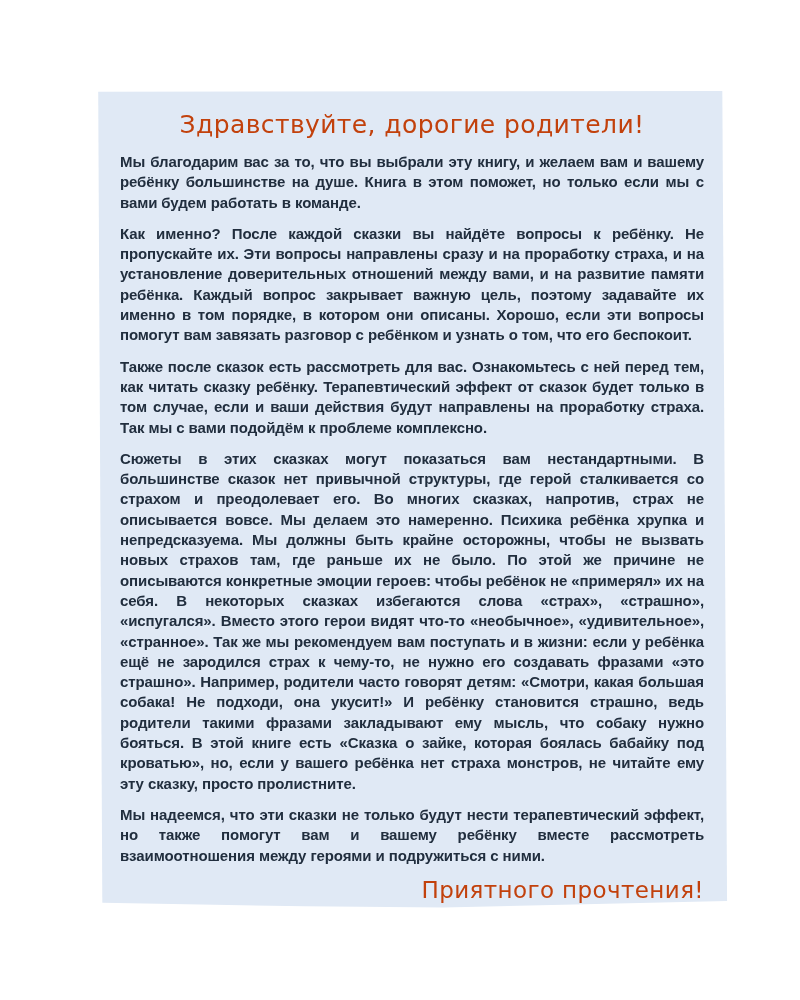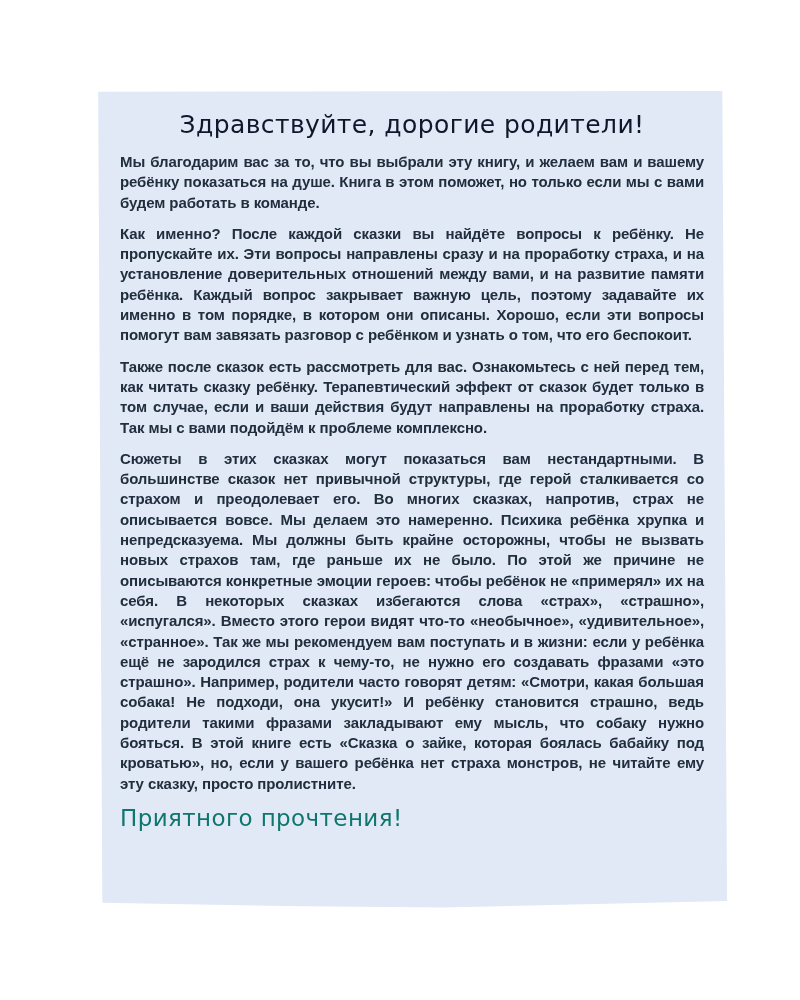--- a/index.html
+++ b/index.html
@@ -33,56 +33,57 @@
   .content {
     padding: 19px 24px 0 24px;
     color: #212e3e;
   }
   .heading {
     font-family: "DejaVu Sans", sans-serif;
     font-weight: 400;
     font-size: 25px;
     letter-spacing: 0.4px;
     text-align: center;
-    color: #0f172a;
+    color: #c2410c;
     margin: 0 0 13px 0;
   }
   .para {
     font-family: "Liberation Sans", sans-serif;
     font-weight: 700;
     font-size: 15px;
     line-height: 20.3px;
     letter-spacing: -0.1px;
     text-align: justify;
     hyphens: auto;
     -webkit-hyphens: auto;
     margin: 0 0 11px 0;
     color: #212e3e;
   }
   .closing {
     font-family: "DejaVu Sans", sans-serif;
     font-weight: 400;
     font-size: 23px;
     letter-spacing: 0.4px;
-    text-align: left;
-    color: #0f766e;
+    text-align: right;
+    color: #c2410c;
     margin: 6px 0 0 0;
   }
 </style>
 </head>
 <body>
 
 <div class="paper">
   <div class="content">
     <h1 class="heading">Здравствуйте, дорогие родители!</h1>
 
-    <p class="para">Мы благодарим вас за то, что вы выбрали эту книгу, и желаем вам и вашему ребёнку показаться на душе. Книга в этом поможет, но только если мы с вами будем работать в команде.</p>
+    <p class="para">Мы благодарим вас за то, что вы выбрали эту книгу, и желаем вам и вашему ребёнку большинстве на душе. Книга в этом поможет, но только если мы с вами будем работать в команде.</p>
 
     <p class="para">Как именно? После каждой сказки вы найдёте вопросы к ребёнку. Не пропускайте их. Эти вопросы направлены сразу и на проработку страха, и на установление доверительных отношений между вами, и на развитие памяти ребёнка. Каждый вопрос закрывает важную цель, поэтому задавайте их именно в том порядке, в котором они описаны. Хорошо, если эти вопросы помогут вам завязать разговор с ребёнком и узнать о том, что его беспокоит.</p>
 
     <p class="para">Также после сказок есть рассмотреть для вас. Ознакомьтесь с ней перед тем, как читать сказку ребёнку. Терапевтический эффект от сказок будет только в том случае, если и ваши действия будут направлены на проработку страха. Так мы с вами подойдём к проблеме комплексно.</p>
 
     <p class="para">Сюжеты в этих сказках могут показаться вам нестандартными. В большинстве сказок нет привычной структуры, где герой сталкивается со страхом и преодолевает его. Во многих сказках, напротив, страх не описывается вовсе. Мы делаем это намеренно. Психика ребёнка хрупка и непредсказуема. Мы должны быть крайне осторожны, чтобы не вызвать новых страхов там, где раньше их не было. По этой же причине не описываются конкретные эмоции героев: чтобы ребёнок не «примерял» их на себя. В некоторых сказках избегаются слова «страх», «страшно», «испугался». Вместо этого герои видят что-то «необычное», «удивительное», «странное». Так же мы рекомендуем вам поступать и в жизни: если у ребёнка ещё не зародился страх к чему-то, не нужно его создавать фразами «это страшно». Например, родители часто говорят детям: «Смотри, какая большая собака! Не подходи, она укусит!» И ребёнку становится страшно, ведь родители такими фразами закладывают ему мысль, что собаку нужно бояться. В этой книге есть «Сказка о зайке, которая боялась бабайку под кроватью», но, если у вашего ребёнка нет страха монстров, не читайте ему эту сказку, просто пролистните.</p>
 
+    <p class="para">Мы надеемся, что эти сказки не только будут нести терапевтический эффект, но также помогут вам и вашему ребёнку вместе рассмотреть взаимоотношения между героями и подружиться с ними.</p>
 
     <p class="closing">Приятного прочтения!</p>
   </div>
 </div>
 
 </body></html>

